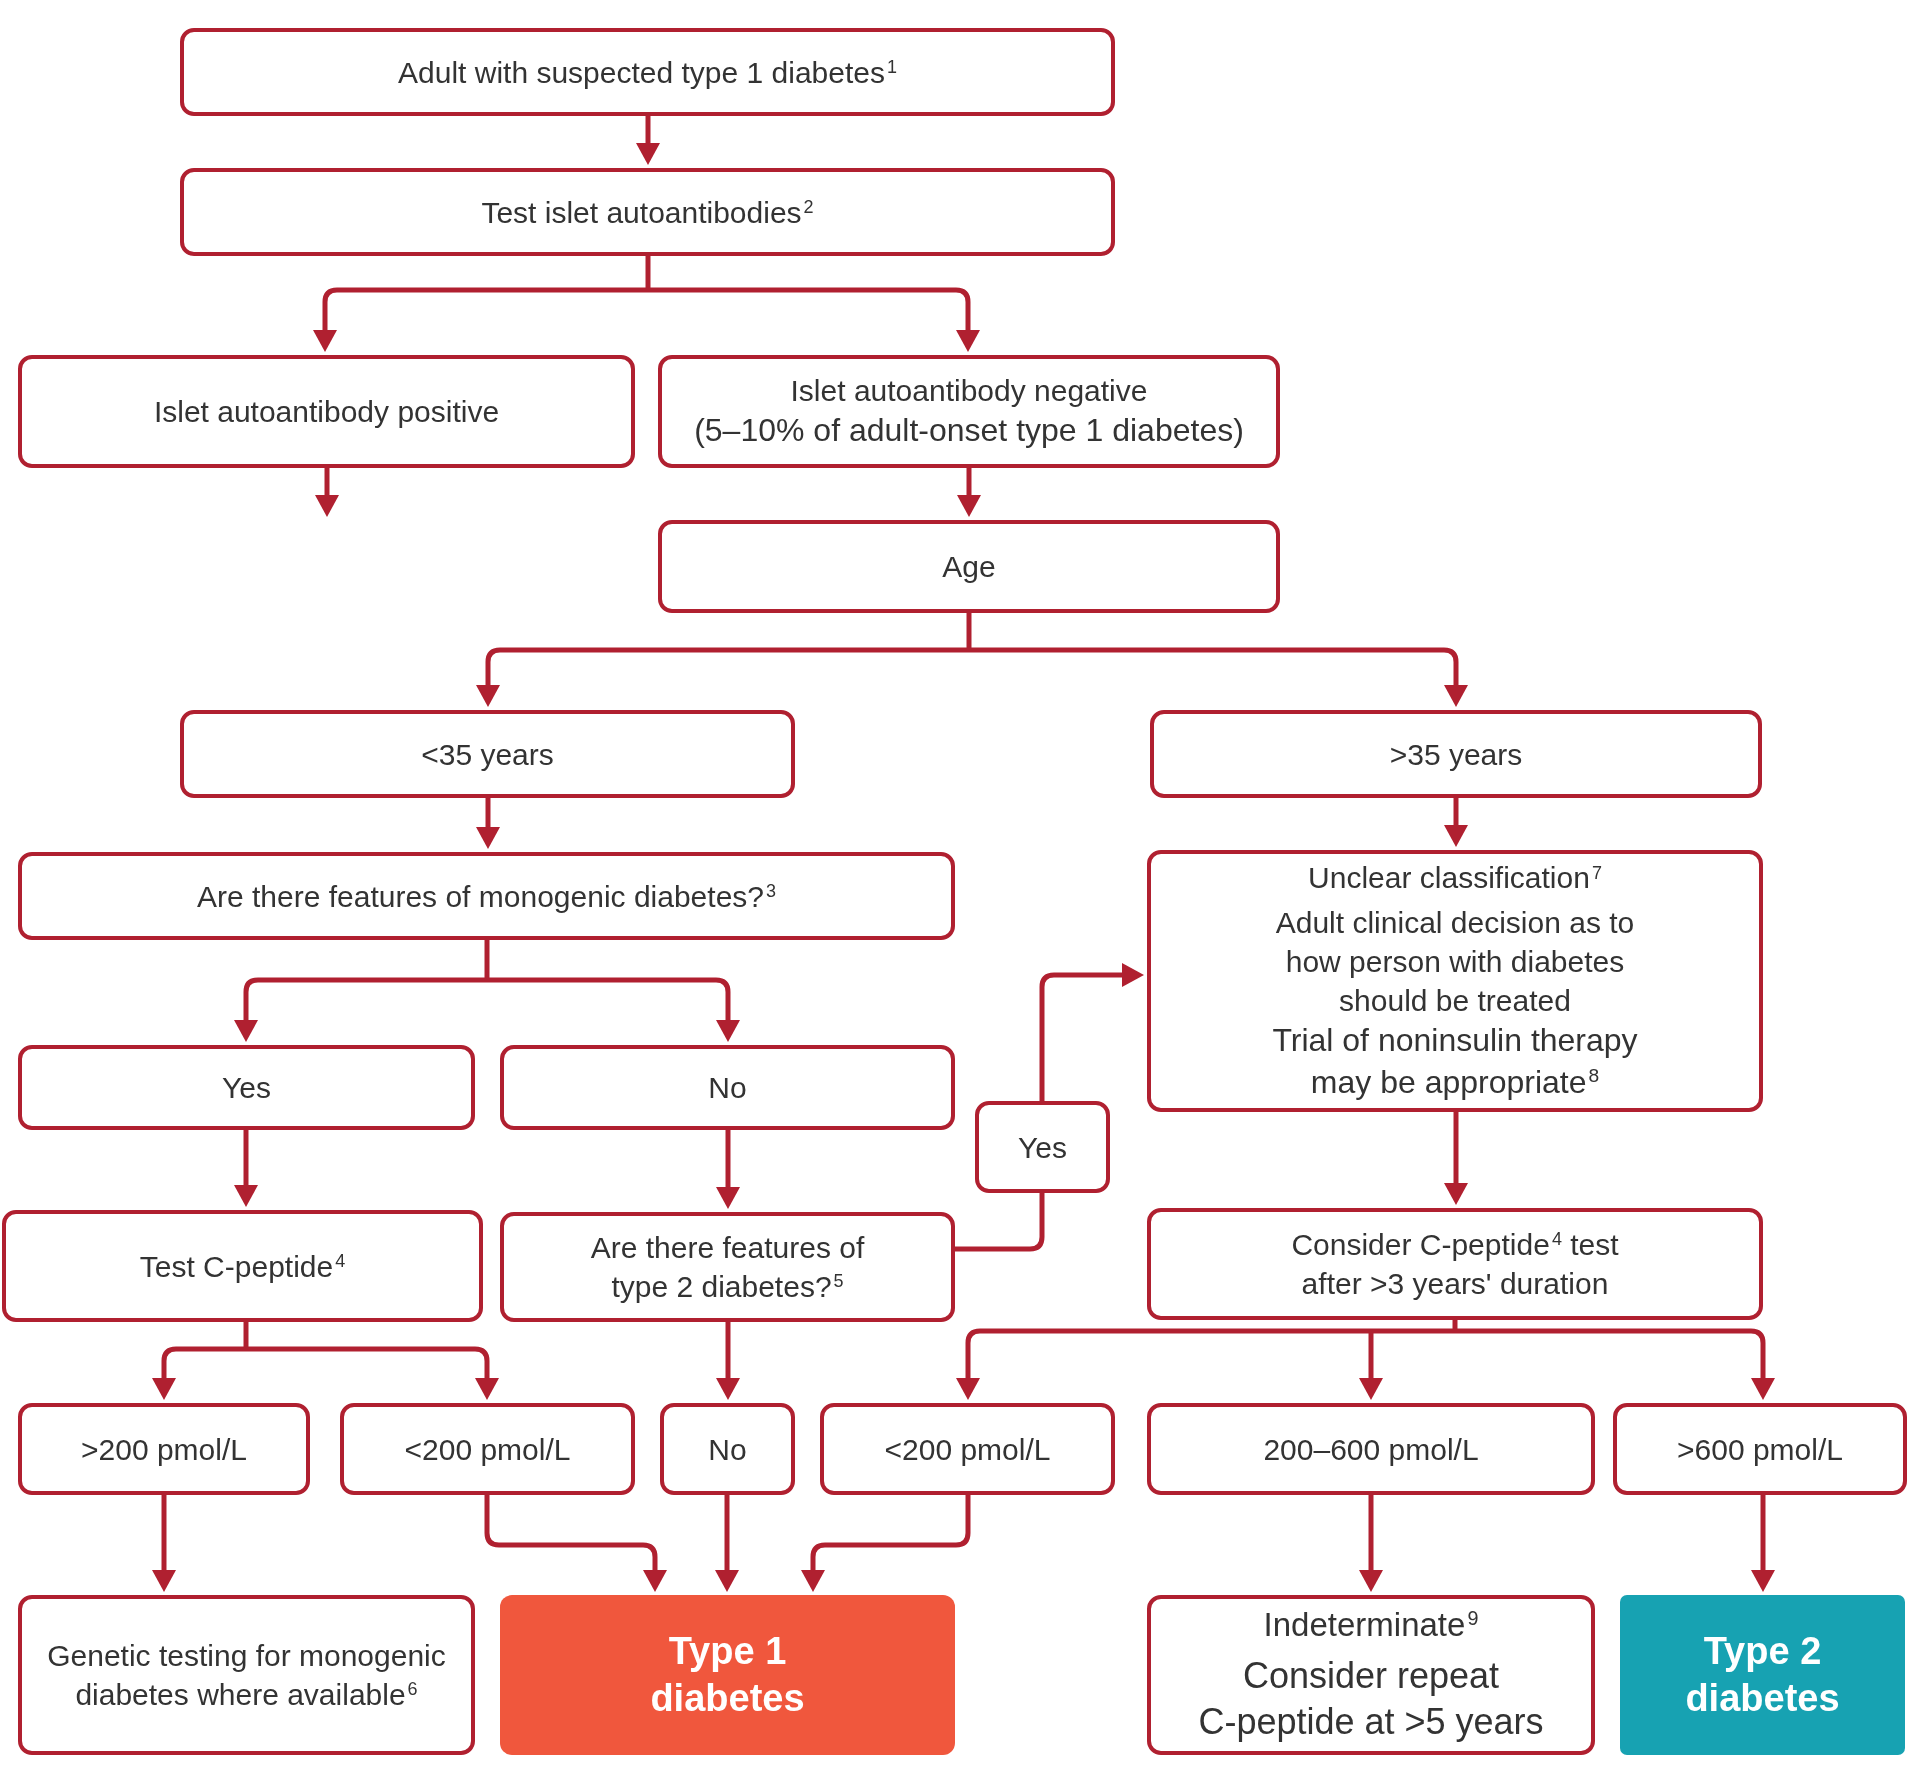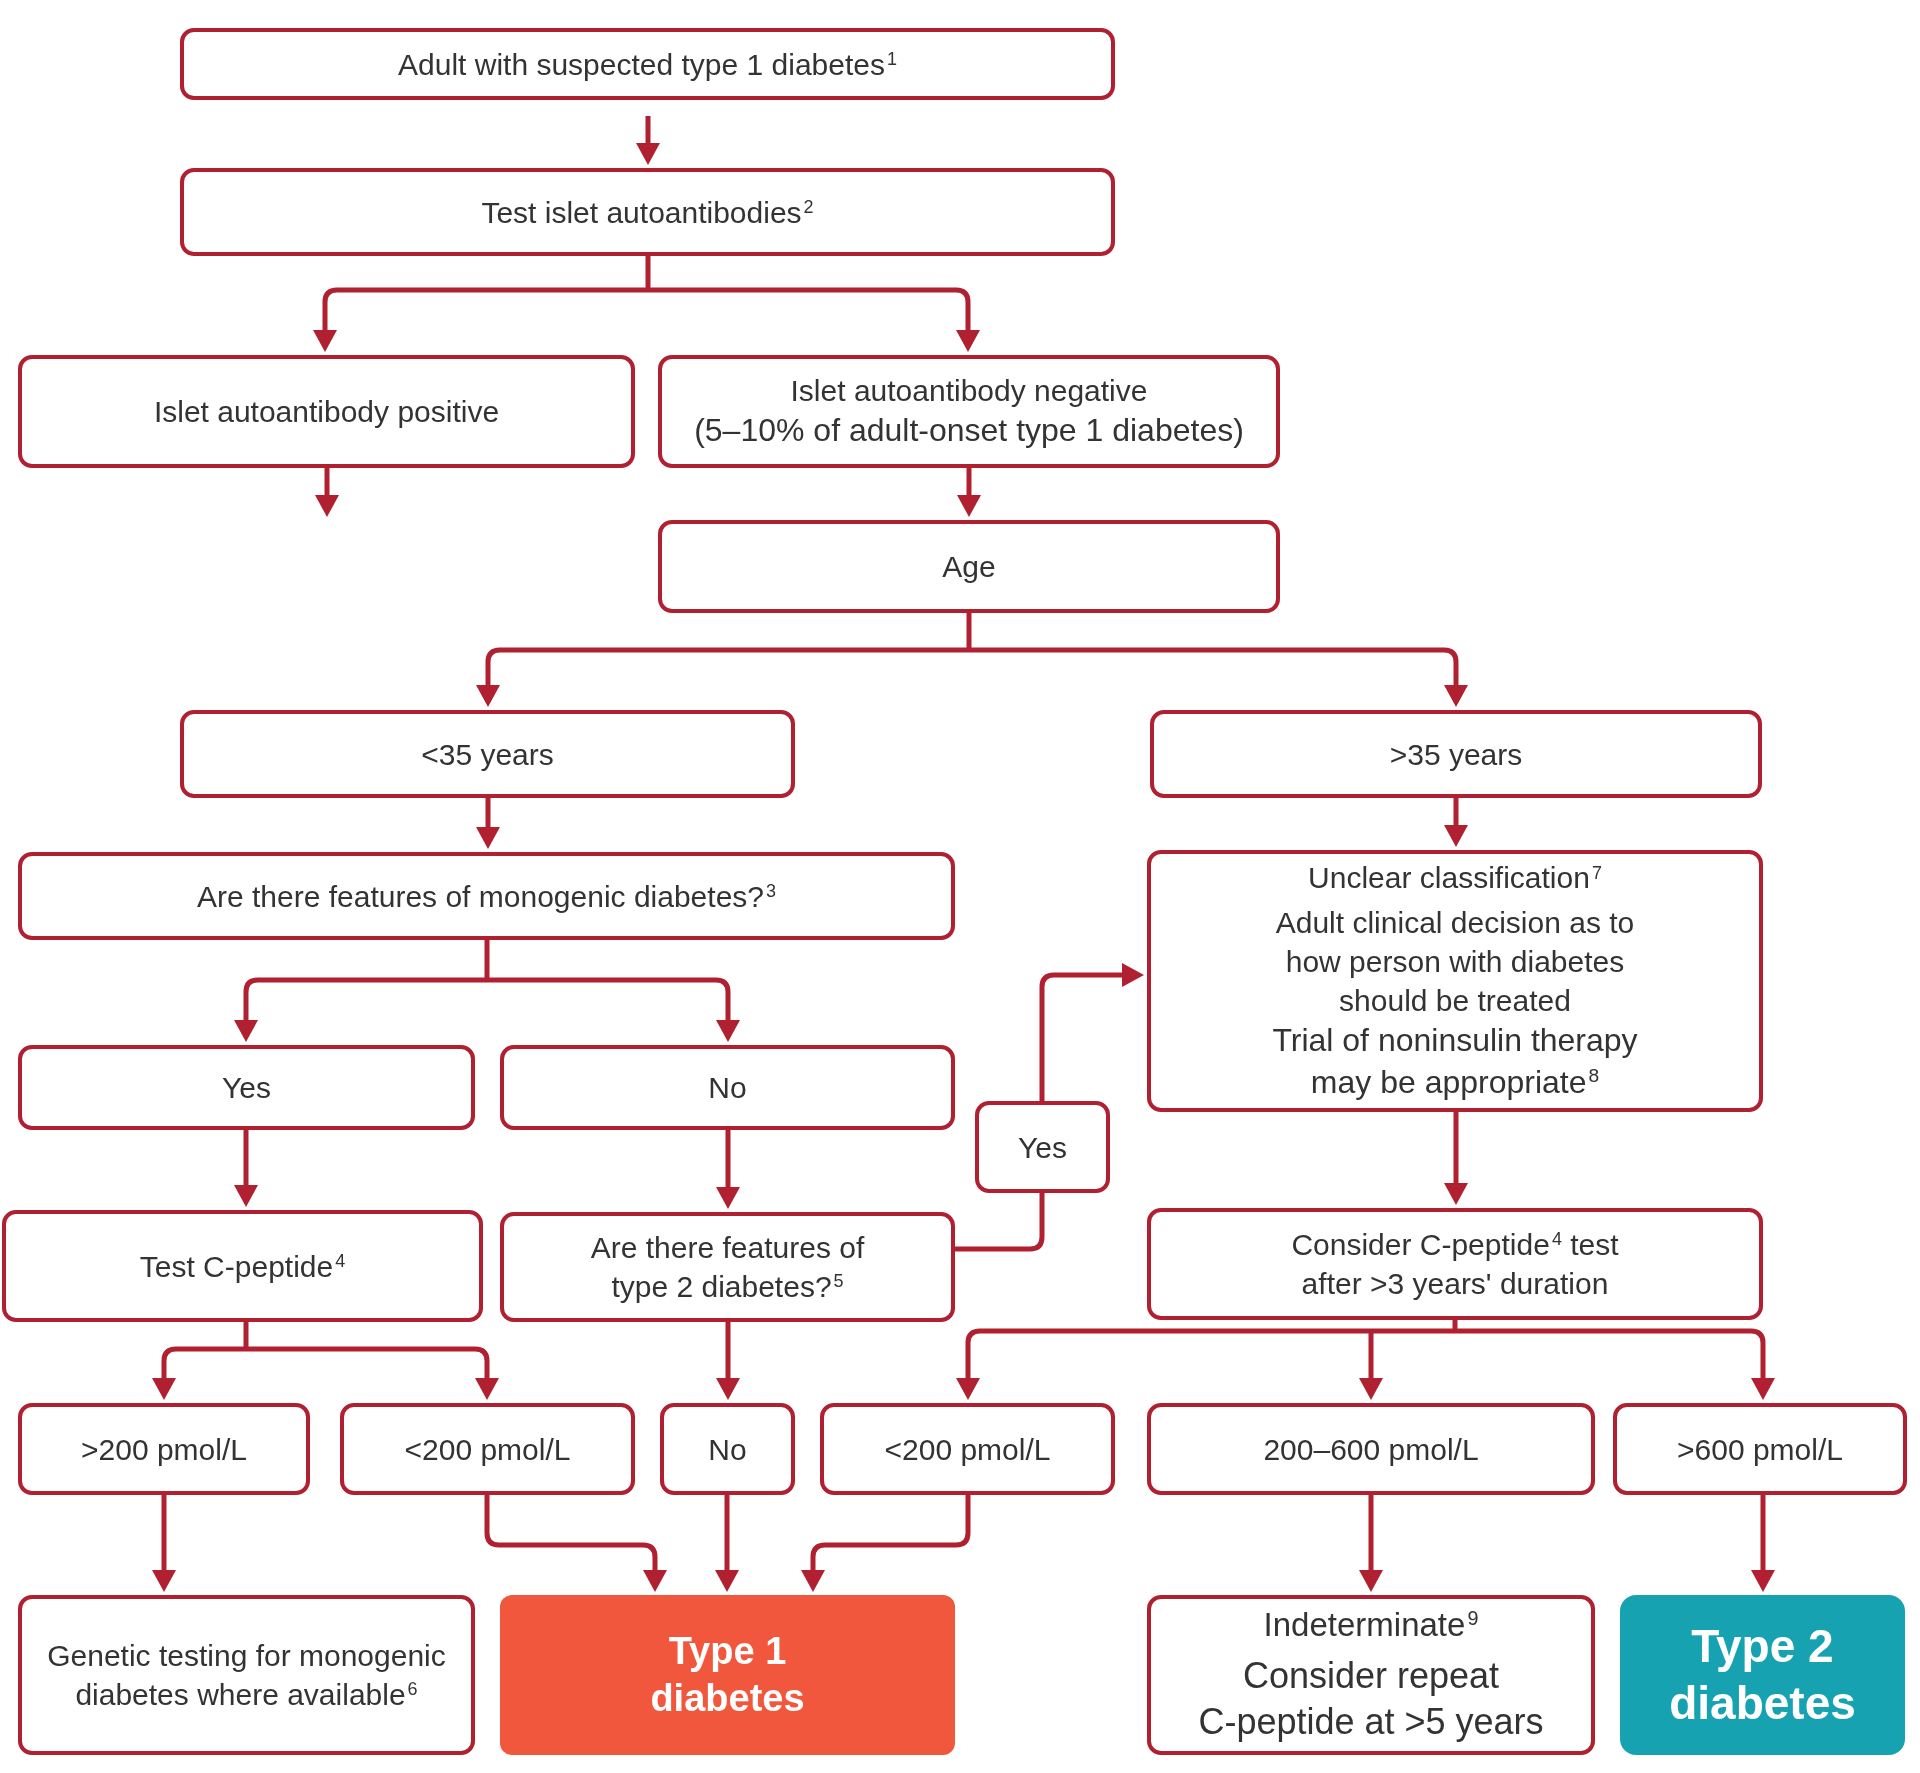--- a/index.html
+++ b/index.html
@@ -15,21 +15,21 @@
   svg.flow #ah path{fill:var(--line);stroke:none;}
   .box{
     position:absolute;z-index:1;box-sizing:border-box;
     background:#fff;border:4px solid var(--line);border-radius:14px;
     display:flex;flex-direction:column;align-items:center;justify-content:center;
     text-align:center;font-size:30px;line-height:1.3;padding:6px 14px;
   }
   .box sup{font-size:60%;vertical-align:baseline;position:relative;top:-0.55em;margin-left:2px;}
   .sm{font-size:32px;}
   .fill1{background:var(--type1);border:none;color:#fff;font-weight:bold;font-size:38px;border-radius:12px;line-height:1.25;}
-  .fill2{background:var(--type2);border:none;color:#fff;font-weight:bold;font-size:46px;border-radius:16px;line-height:1.25;align-items:center;}
+  .fill2{background:var(--type2);border:none;color:#fff;font-weight:bold;font-size:38px;border-radius:7px;line-height:1.25;align-items:center;}
   .gap-s{margin-bottom:6px;}
 </style>
 </head>
 <body>
 
 <div id="canvas">
 
   <svg class="flow" width="1920" height="1773" viewBox="0 0 1920 1773" aria-hidden="true">
     <defs>
       <marker id="ah" markerUnits="userSpaceOnUse" markerWidth="26" markerHeight="28" refX="17" refY="14" orient="auto">
@@ -76,21 +76,21 @@
     <path d="M1455 1331 H1751 Q1763 1331 1763 1343 V1393" marker-end="url(#ah)"></path>
 
     <path d="M164 1495 V1585" marker-end="url(#ah)"></path>
     <path d="M487 1495 V1533 Q487 1545 499 1545 H643 Q655 1545 655 1557 V1585" marker-end="url(#ah)"></path>
     <path d="M727 1495 V1585" marker-end="url(#ah)"></path>
     <path d="M968 1495 V1533 Q968 1545 956 1545 H825 Q813 1545 813 1557 V1585" marker-end="url(#ah)"></path>
     <path d="M1371 1495 V1585" marker-end="url(#ah)"></path>
     <path d="M1763 1495 V1585" marker-end="url(#ah)"></path>
   </svg>
 
-  <div class="box" style="left:180px;top:28px;width:935px;height:72px">
+  <div class="box" style="left:180px;top:28px;width:935px;height:88px">
     <div><span>Adult with suspected type 1 diabetes</span><sup>1</sup></div>
   </div>
 
   <div class="box" style="left:180px;top:168px;width:935px;height:88px">
     <div><span>Test islet autoantibodies</span><sup>2</sup></div>
   </div>
 
   <div class="box" style="left:18px;top:355px;width:617px;height:113px">
     <div>Islet autoantibody positive</div>
   </div>

